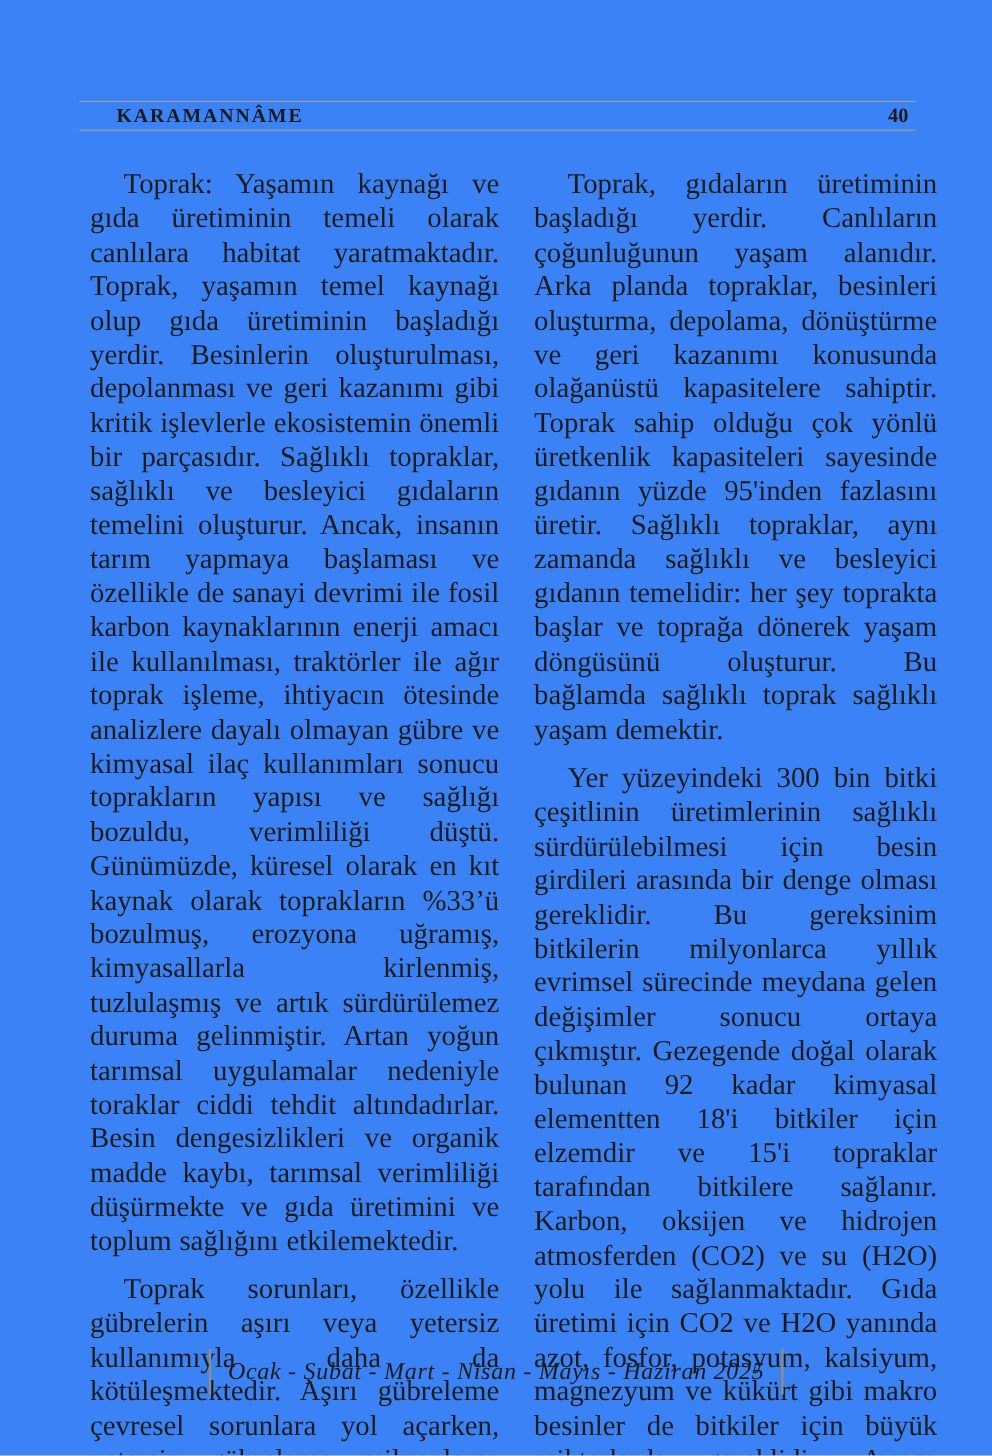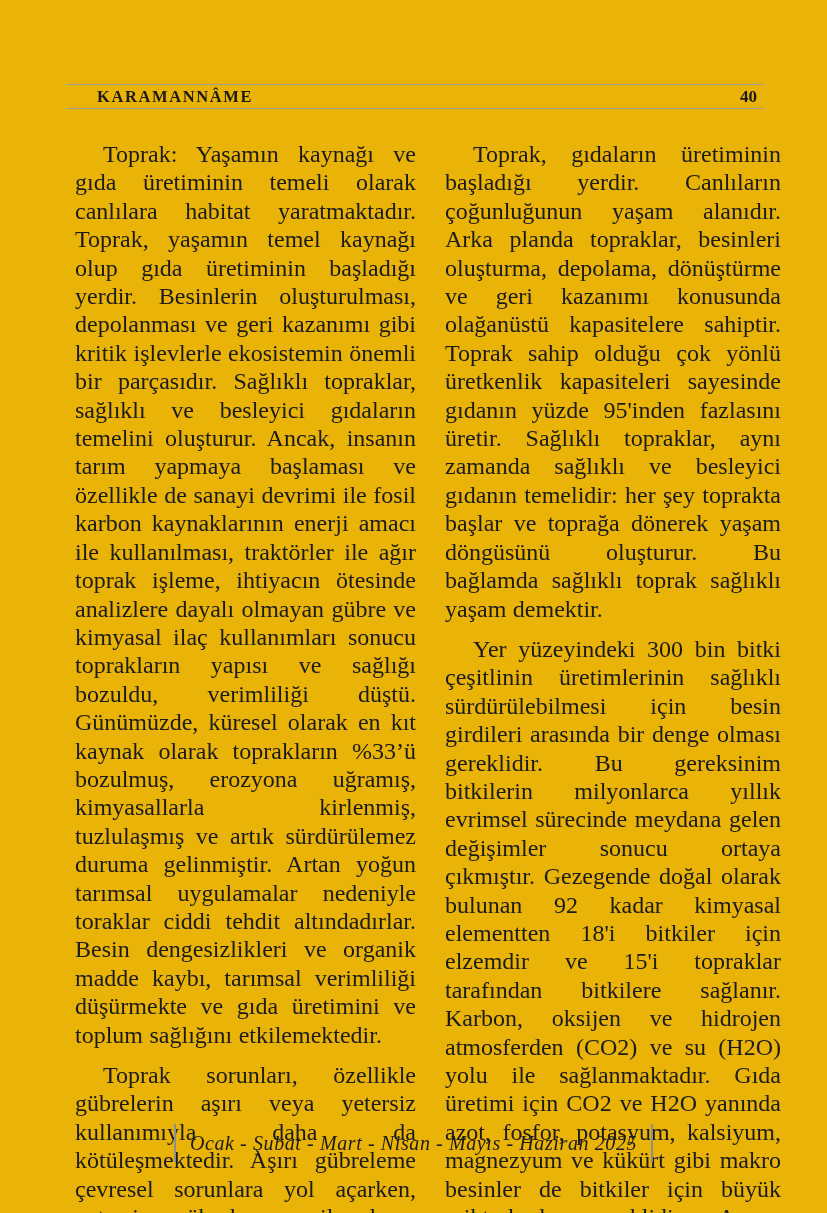--- a/index.html
+++ b/index.html
@@ -1,21 +1,21 @@
 <!DOCTYPE html>
 <html lang="tr"><head>
 <meta charset="utf-8">
 <style>
   html, body { margin: 0; padding: 0; background: #e9e9e9; }
   .page {
     position: relative;
     width: 827px;
     height: 1213px;
     margin: 0 auto;
-    background: #eab308;
+    background: #3b82f6;
     color: #1b1b1b;
     font-family: "Liberation Serif", "DejaVu Serif", serif;
     overflow: hidden;
     box-sizing: border-box;
   }
   
   .page-header {
     position: absolute;
     top: 84px;
     left: 66px;

